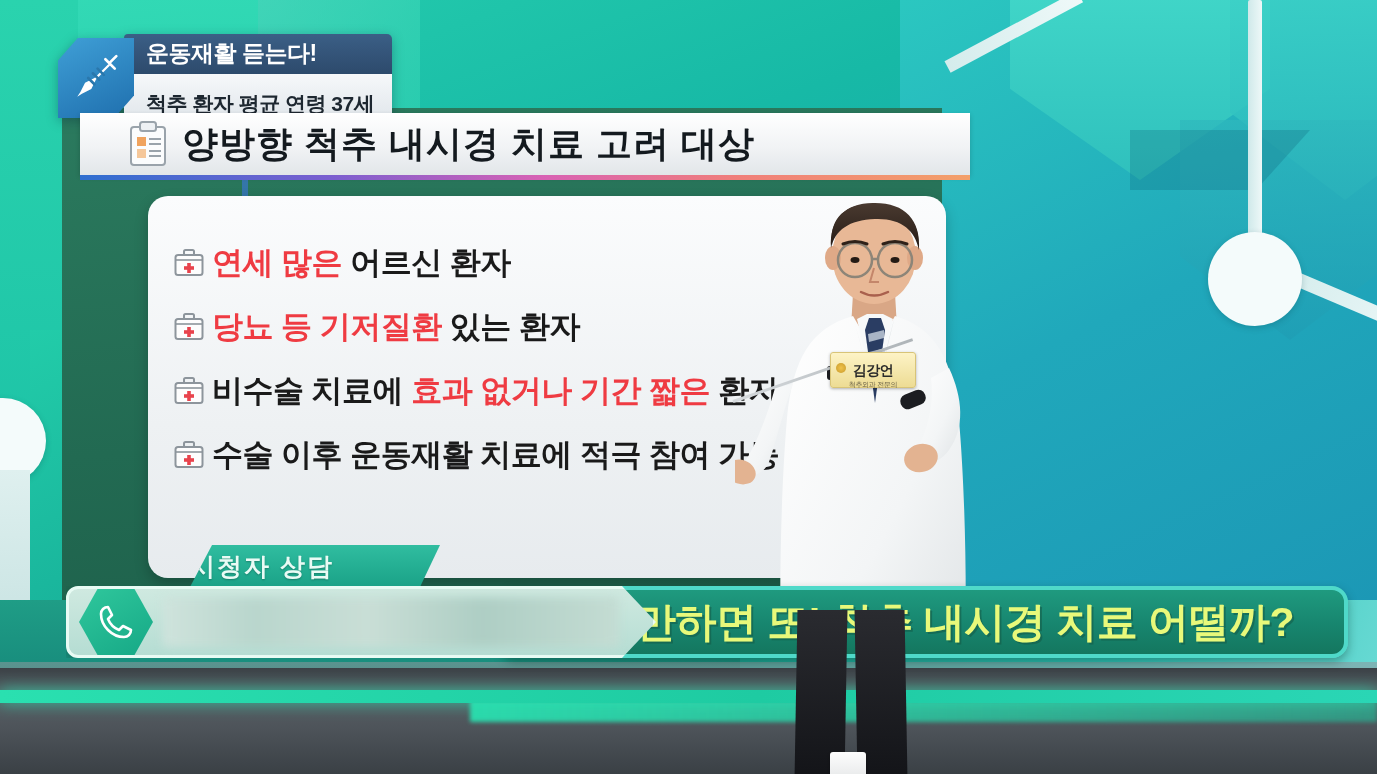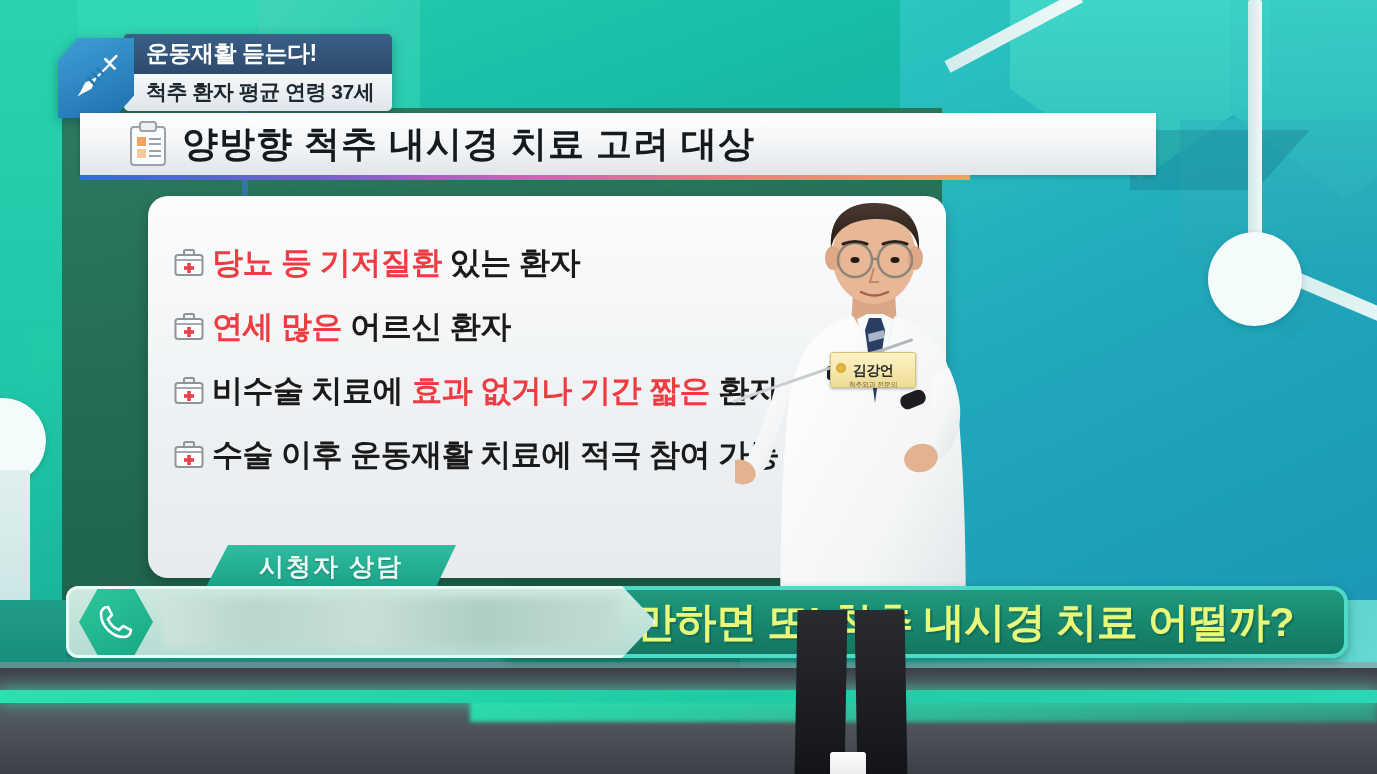--- a/index.html
+++ b/index.html
@@ -150,28 +150,28 @@
     color: #ffffff;
     font-size: 23px; font-weight: 700; letter-spacing: -0.5px;
     padding: 4px 18px 5px 22px;
     border-radius: 4px 5px 0 0;
     white-space: nowrap;
   }
   .hdr-line2 {
     background: linear-gradient(180deg,#f6f8fa,#dfe5ea);
     color: #1d2730;
     font-size: 21px; font-weight: 700; letter-spacing: -0.5px;
-    padding: 4px 18px 5px 22px;
+    padding: 16px 18px 5px 22px;
     border-radius: 0 0 5px 5px;
     white-space: nowrap;
   }
 
   
   .titlebar {
-    position: absolute; left: 80px; top: 113px; width: 1076px; height: 62px;
+    position: absolute; left: 80px; top: 113px; width: 890px; height: 62px;
     background: linear-gradient(180deg,#ffffff 0%, #f1f3f5 55%, #e2e6e9 100%);
     display: flex; align-items: center;
     box-shadow: 0 2px 5px rgba(0,0,0,.18);
   }
   .clipboard-icon { width: 40px; height: 46px; margin-left: 48px; margin-right: 14px; flex: none; }
   .title-text {
     font-size: 36px; font-weight: 800; color: #141a1f;
     letter-spacing: 1px; white-space: nowrap;
   }
   .rainbow-line {
@@ -193,24 +193,24 @@
     white-space: nowrap;
   }
   .kit-icon { width: 30px; height: 28px; margin-right: 8px; flex: none; }
   .bullet-text {
     font-size: 31px; font-weight: 800; color: #1a1a1a; letter-spacing: -0.5px;
   }
   .hl { color: #ef3b42; }
 
   
   .viewer-tab {
-    position: absolute; left: 206px; top: 545px; width: 250px; height: 42px;
+    position: absolute; left: 190px; top: 545px; width: 250px; height: 42px;
     background: linear-gradient(180deg,#30bda0,#1aa287);
     clip-path: polygon(22px 0, 100% 0, calc(100% - 20px) 100%, 0 100%);
-    display:flex; align-items:center; justify-content:center;
+    display:flex; align-items:center; justify-content:flex-start;
     z-index: 6;
   }
   .viewer-tab span {
     color: #e9fbf5; font-size: 25px; font-weight: 700; letter-spacing: 2px;
     text-shadow: 0 1px 2px rgba(0,0,0,.25);
   }
 
   
   .phone-bar {
     position: absolute; left: 66px; top: 586px; width: 590px; height: 72px;
@@ -440,32 +440,32 @@
   <div class="panel">
 
     <div class="bullet-row">
       <svg class="kit-icon" viewBox="0 0 30 28">
         <rect x="10" y="1" width="10" height="5" rx="1.5" fill="none" stroke="#8d959c" stroke-width="2"></rect>
         <rect x="1.5" y="6" width="27" height="20" rx="2.5" fill="#fdfdfd" stroke="#8d959c" stroke-width="2"></rect>
         <line x1="1.5" y1="11" x2="28.5" y2="11" stroke="#8d959c" stroke-width="1.6"></line>
         <rect x="13.2" y="14" width="3.6" height="10" fill="#e8434c"></rect>
         <rect x="10" y="17.2" width="10" height="3.6" fill="#e8434c"></rect>
       </svg>
-      <div class="bullet-text"><span class="hl">당뇨 등 기저질환</span><span> 있는 환자</span></div>
+      <div class="bullet-text"><span class="hl">연세 많은</span><span> 어르신 환자</span></div>
     </div>
 
     <div class="bullet-row">
       <svg class="kit-icon" viewBox="0 0 30 28">
         <rect x="10" y="1" width="10" height="5" rx="1.5" fill="none" stroke="#8d959c" stroke-width="2"></rect>
         <rect x="1.5" y="6" width="27" height="20" rx="2.5" fill="#fdfdfd" stroke="#8d959c" stroke-width="2"></rect>
         <line x1="1.5" y1="11" x2="28.5" y2="11" stroke="#8d959c" stroke-width="1.6"></line>
         <rect x="13.2" y="14" width="3.6" height="10" fill="#e8434c"></rect>
         <rect x="10" y="17.2" width="10" height="3.6" fill="#e8434c"></rect>
       </svg>
-      <div class="bullet-text"><span class="hl">연세 많은</span><span> 어르신 환자</span></div>
+      <div class="bullet-text"><span class="hl">당뇨 등 기저질환</span><span> 있는 환자</span></div>
     </div>
 
     <div class="bullet-row">
       <svg class="kit-icon" viewBox="0 0 30 28">
         <rect x="10" y="1" width="10" height="5" rx="1.5" fill="none" stroke="#8d959c" stroke-width="2"></rect>
         <rect x="1.5" y="6" width="27" height="20" rx="2.5" fill="#fdfdfd" stroke="#8d959c" stroke-width="2"></rect>
         <line x1="1.5" y1="11" x2="28.5" y2="11" stroke="#8d959c" stroke-width="1.6"></line>
         <rect x="13.2" y="14" width="3.6" height="10" fill="#e8434c"></rect>
         <rect x="10" y="17.2" width="10" height="3.6" fill="#e8434c"></rect>
       </svg>

